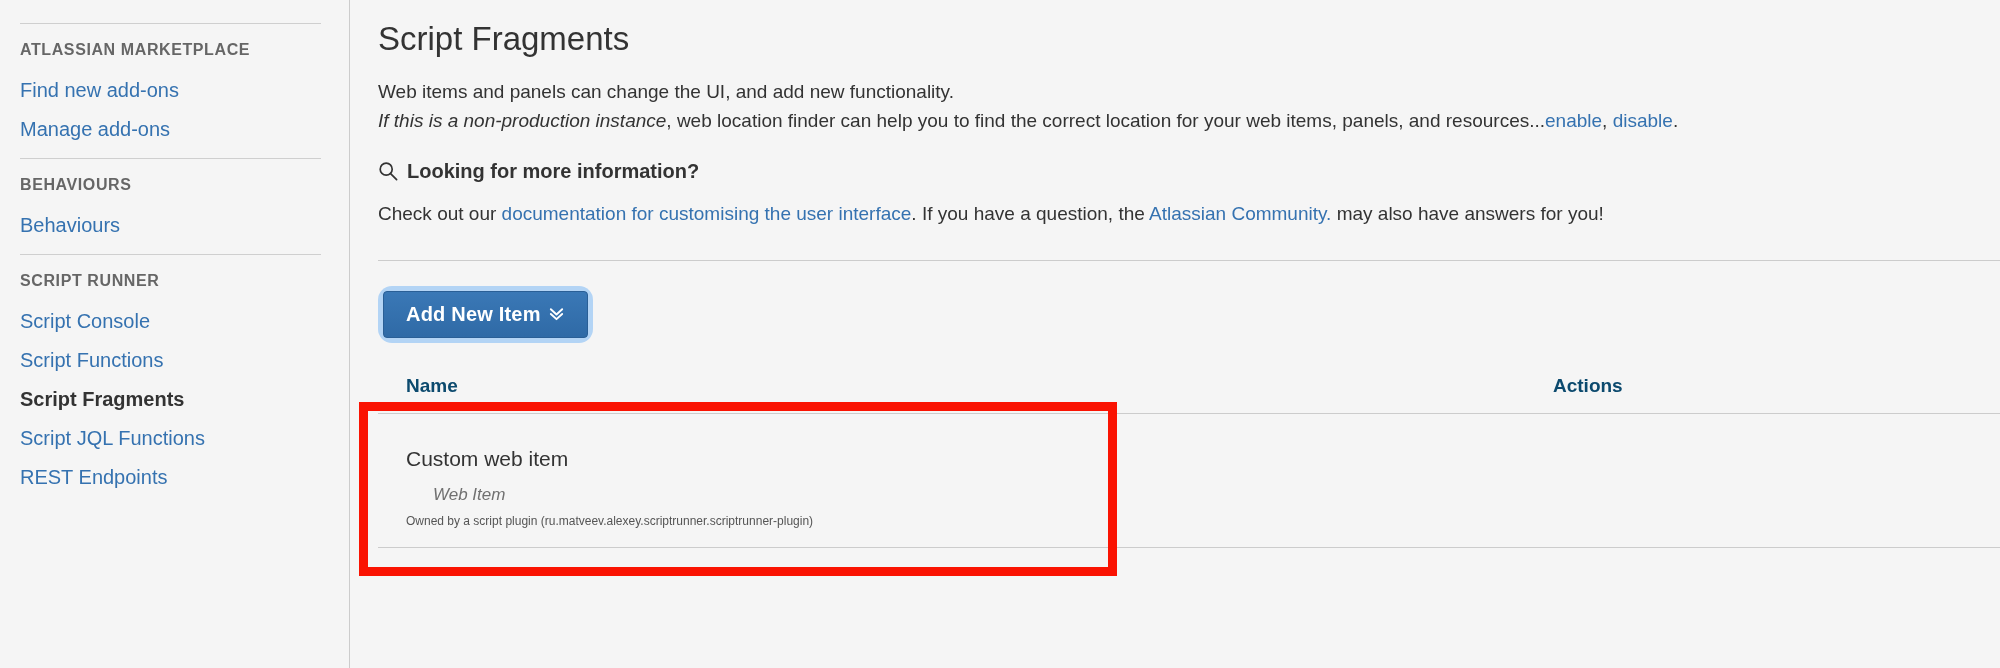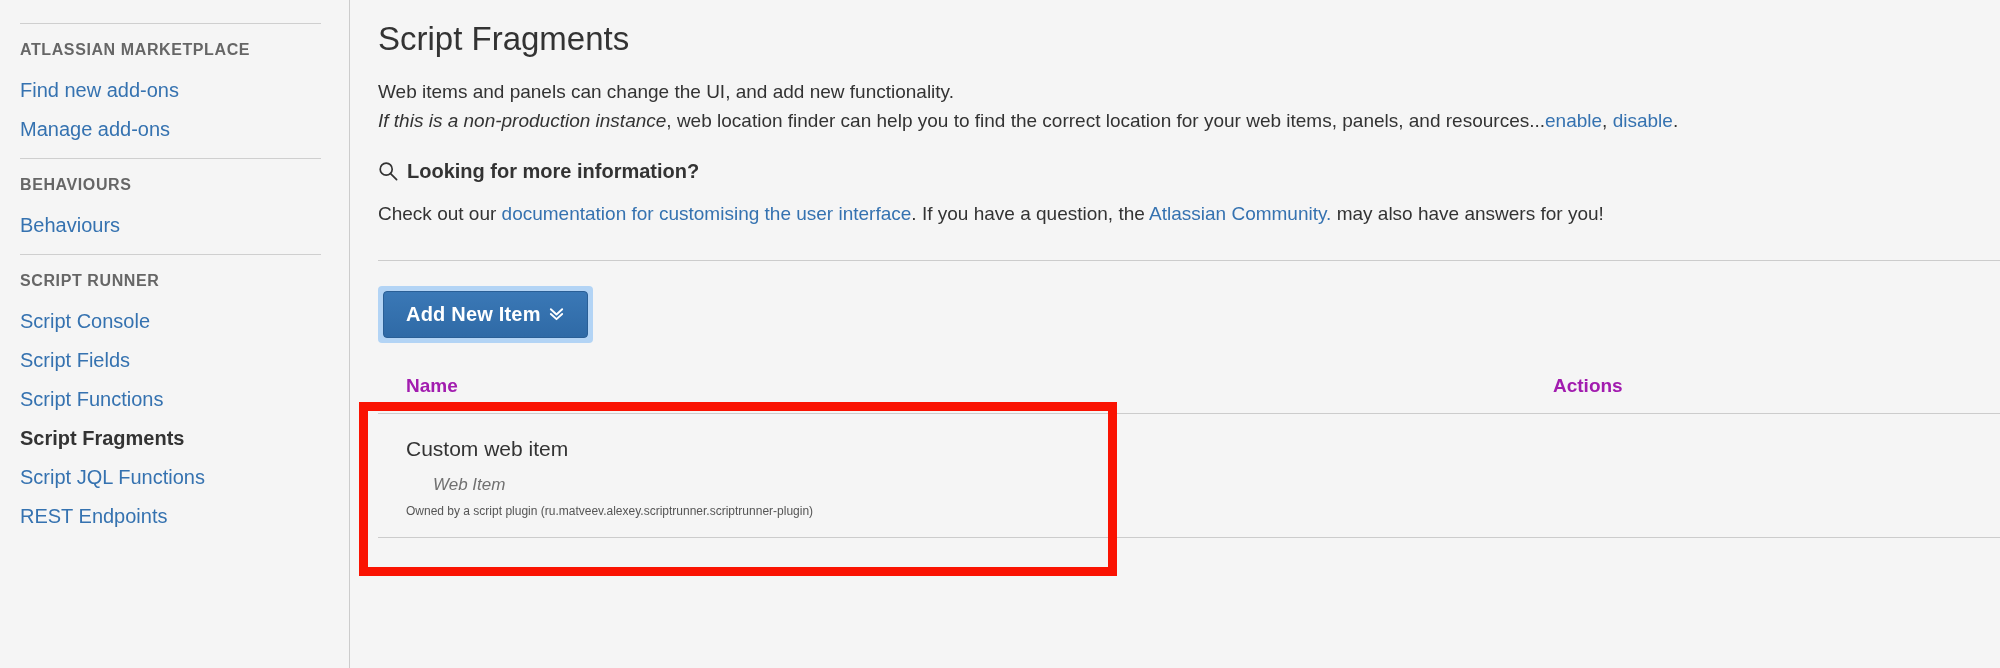--- a/index.html
+++ b/index.html
@@ -131,21 +131,21 @@
 
   
   .btn-wrap {
     margin-top: 25px;
     display: inline-block;
     position: relative;
   }
   .btn-focus {
     display: inline-block;
     padding: 5px;
-    border-radius: 4px;
+    border-radius: 14px;
     background: #b3d4f5;
   }
   button.primary-btn {
     font-family: "Liberation Sans", sans-serif;
     background: #3572b0;
     background-image: linear-gradient(to bottom, #3a78b6, #2f6aa6);
     color: #ffffff;
     border: 1px solid #2a5f96;
     border-radius: 4px;
     font-size: 20px;
@@ -169,28 +169,28 @@
   }
   table.frag-table {
     width: 1972px;
     border-collapse: collapse;
     table-layout: fixed;
   }
   table.frag-table th {
     text-align: left;
     font-size: 19px;
     font-weight: bold;
-    color: #a21caf;
+    color: #0c4a6e;
     padding: 14px 0 16px 0;
     border-bottom: 1px solid #cccccc;
   }
   table.frag-table th.col-name { width: 1128px; padding-left: 28px; }
   table.frag-table th.col-actions { padding-left: 19px; }
   table.frag-table td {
-    padding: 23px 0 18px 0;
+    padding: 33px 0 18px 0;
     border-bottom: 1px solid #cccccc;
     vertical-align: top;
   }
   table.frag-table td.col-name { padding-left: 28px; }
   .cell-title {
     font-size: 21px;
     color: #333333;
     line-height: 1.15;
   }
   .cell-type {
@@ -243,21 +243,20 @@
         <div class="sb-heading">BEHAVIOURS</div>
         <div class="sb-item">Behaviours</div>
       </div>
     </div>
 
     <div class="sb-divider"></div>
     <div class="sb-inner">
       <div class="sb-group">
         <div class="sb-heading">SCRIPT RUNNER</div>
         <div class="sb-item">Script Console</div>
-        <div class="sb-item">Script Fields</div>
         <div class="sb-item">Script Functions</div>
         <div class="sb-item current">Script Fragments</div>
         <div class="sb-item">Script JQL Functions</div>
         <div class="sb-item">REST Endpoints</div>
       </div>
     </div>
   </nav>
 
   <main id="content">
     <div class="content-inner">

